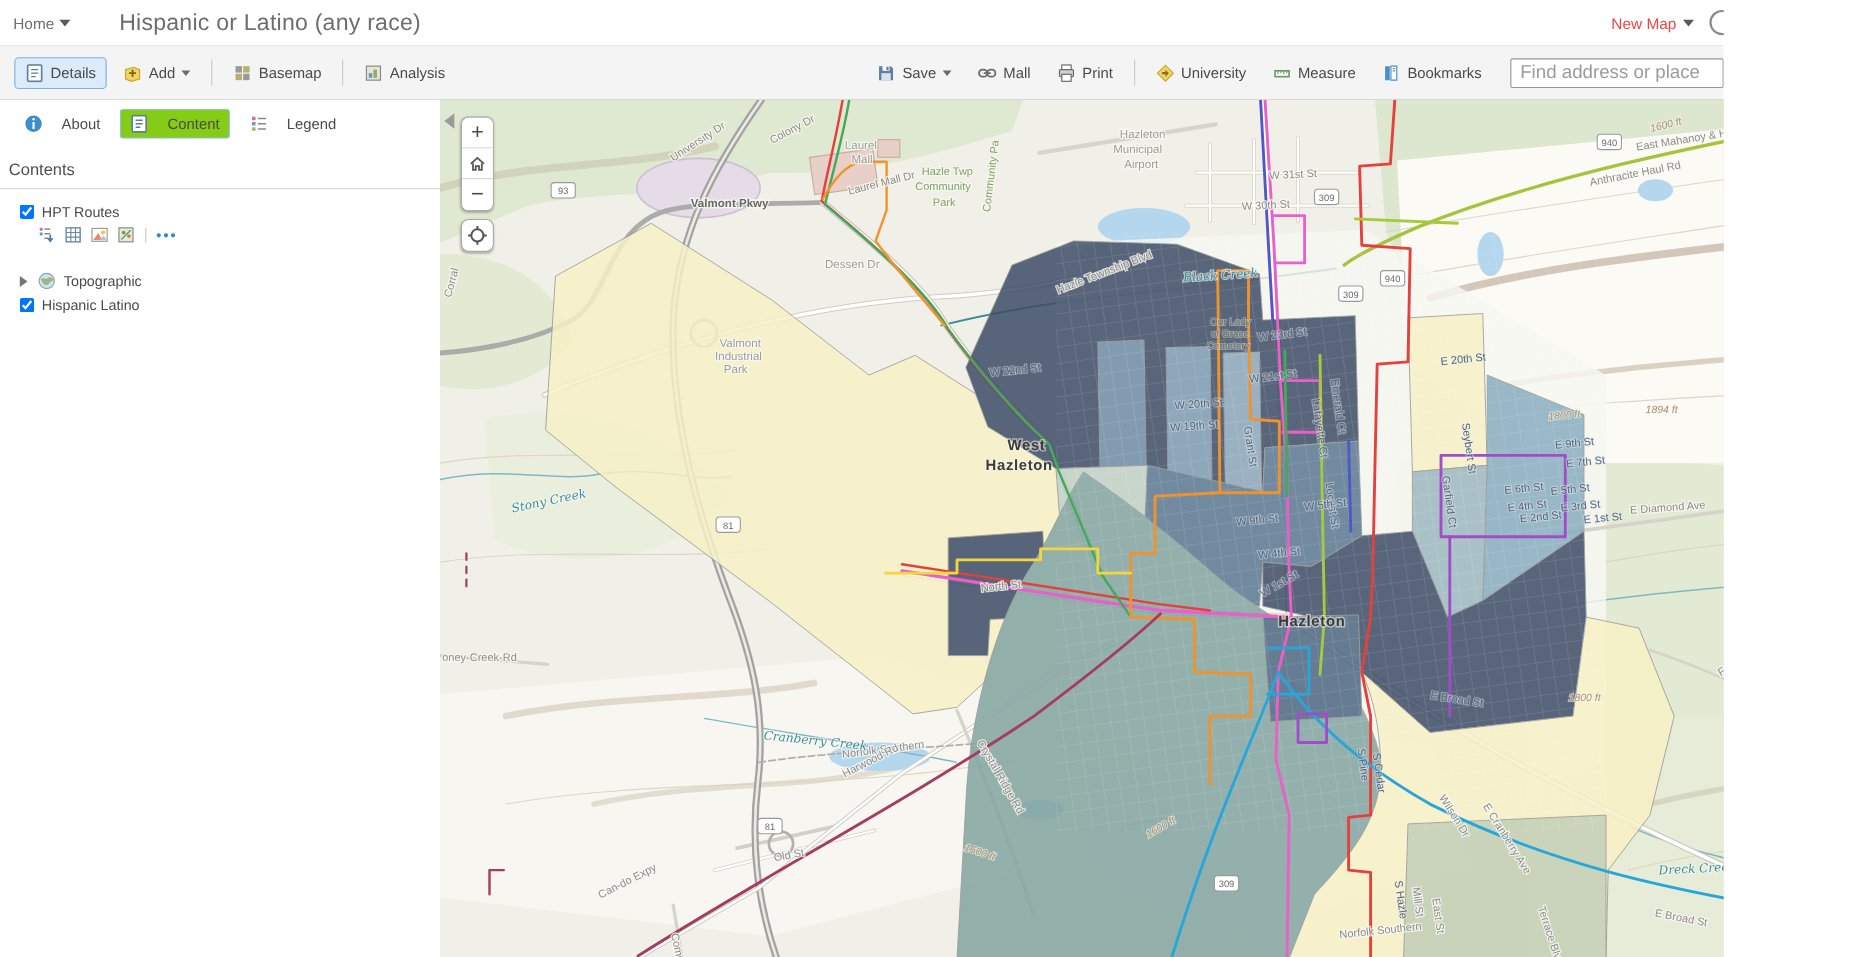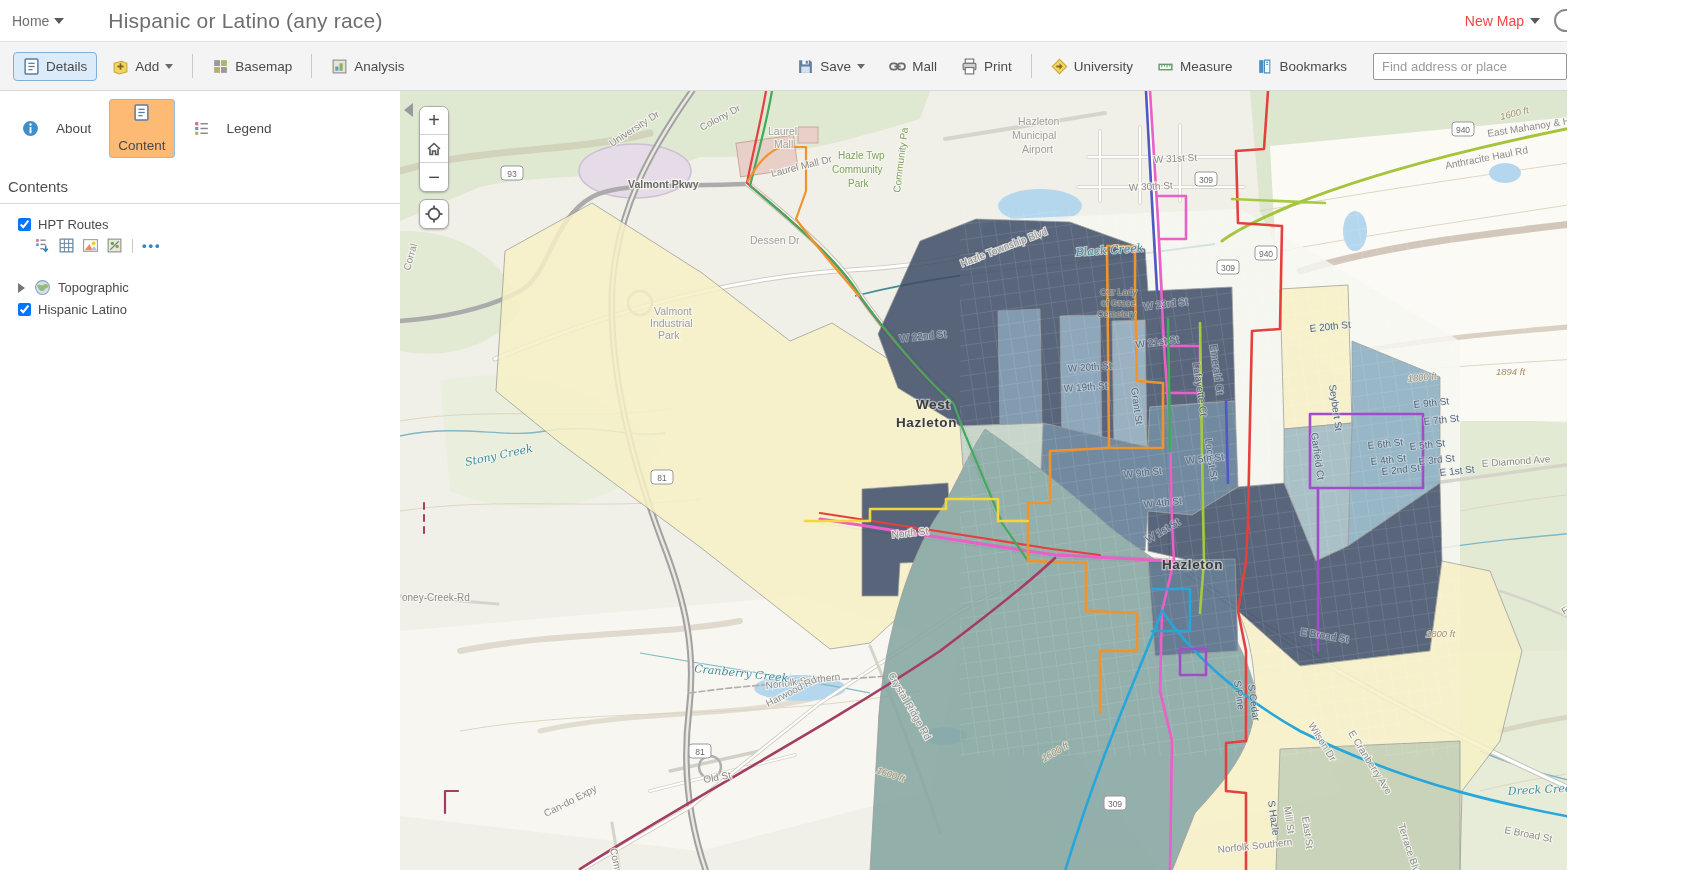--- a/index.html
+++ b/index.html
@@ -19,29 +19,29 @@
   
   .tbar{position:absolute;left:0;top:42px;width:100%;height:48px;background:#f4f4f4;
         border-bottom:1px solid #d8d8d8;display:flex;align-items:center;font-size:13.5px;}
   .tbtn{display:flex;align-items:center;gap:6px;padding:5px 9px;margin:0 3px;cursor:pointer;color:#4a4a4a;white-space:nowrap;}
   .tbtn.sel{background:#dcebf9;border:1px solid #7fb0da;border-radius:4px;}
   .vsep{width:1px;height:24px;background:#c9c9c9;margin:0 7px;}
   .tbar .lgrp{display:flex;align-items:center;margin-left:10px;}
   .tbar .rgrp{display:flex;align-items:center;margin-left:auto;}
   .scaret{width:0;height:0;border-left:4px solid transparent;border-right:4px solid transparent;border-top:5px solid #6a6a6a;}
   .search{width:176px;height:25px;border:1px solid #979797;border-radius:2px;background:#fff;
-          font-size:13px;color:#444;padding:0 8px;margin-left:14px;outline:none;}
+          font-size:17px;color:#444;padding:0 8px;margin-left:14px;outline:none;}
   .search::placeholder{color:#9b9b9b;}
   .icon16{width:17px;height:17px;display:inline-block;flex:none;}
 
   
   .side{position:absolute;left:0;top:91px;width:400px;height:779px;background:#fff;}
   .tabs{display:flex;align-items:center;gap:10px;padding:8px 0 6px 14px;}
   .tab{display:flex;align-items:center;gap:17px;font-size:13.5px;color:#4a4a4a;padding:4px 8px;cursor:pointer;}
-  .tab.sel{background:#fdba74;border:1px solid #8fbede;border-radius:3px;flex-direction:column;}
+  .tab.sel{background:#84cc16;border:1px solid #8fbede;border-radius:3px;}
   .cts-h{font-size:15px;color:#4f4f4f;margin:14px 0 8px 8px;}
   .cts-div{height:1px;background:#d6d6d6;width:420px;}
   .tree{margin-top:10px;font-size:13px;color:#4a4a4a;}
   .trow{display:flex;align-items:center;gap:7px;padding:3px 0 3px 18px;}
   .trow input{width:13px;height:13px;margin:0;}
   .tools{display:flex;align-items:center;gap:7px;padding:2px 0 6px 34px;}
   .dots{color:#2f88c9;font-weight:bold;letter-spacing:2px;font-size:13px;cursor:pointer;}
   .tsep{width:1px;height:14px;background:#c9c9c9;margin:0 2px;}
   .exp{width:0;height:0;border-top:5px solid transparent;border-bottom:5px solid transparent;border-left:7px solid #757575;display:inline-block;margin-right:2px;}
   .toprow{margin-top:16px;}

